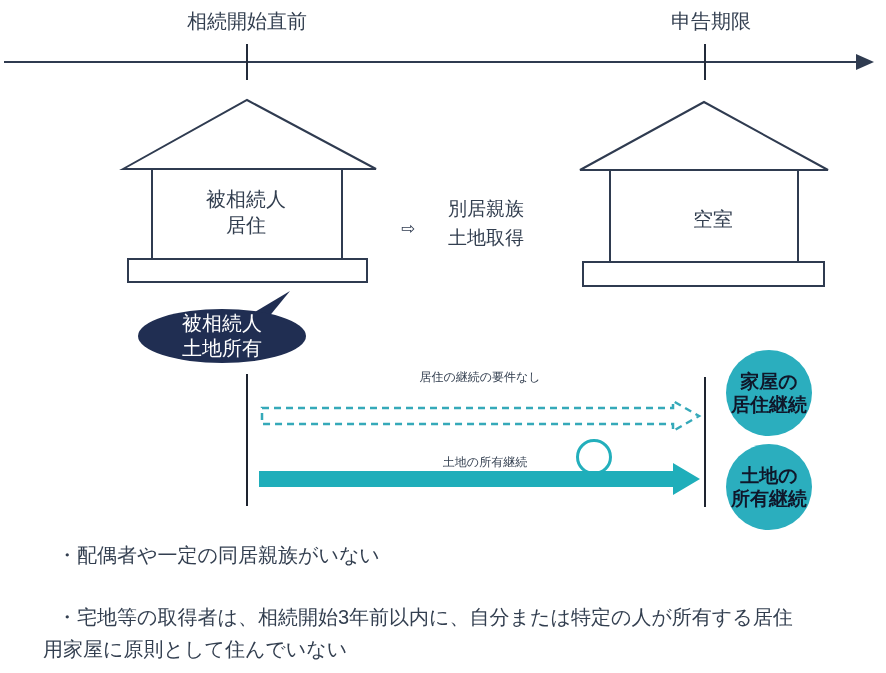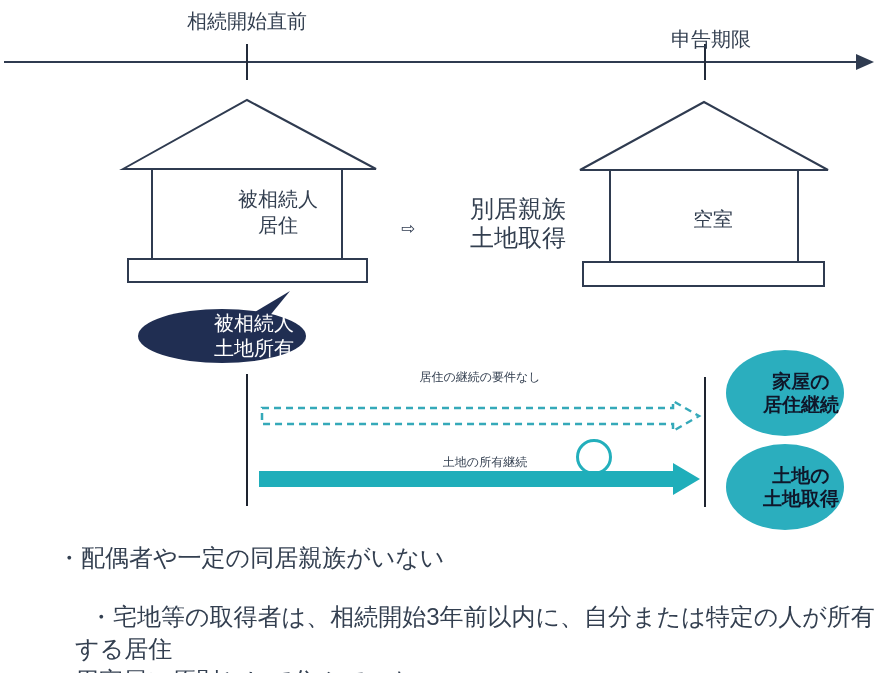--- a/index.html
+++ b/index.html
@@ -1,68 +1,68 @@
 <!DOCTYPE html>
 <html><head>
 <meta charset="utf-8">
 <style>
   html,body{margin:0;padding:0;background:#ffffff;}
   body{font-family:"Liberation Sans","DejaVu Sans",sans-serif;color:#333F50;}
   .canvas{position:relative;width:886px;height:673px;background:#ffffff;overflow:hidden;}
   .abs{position:absolute;}
-  .pre{white-space:pre-line;padding-left:32px;}
+  .pre{white-space:pre-line;}
   .ctr{text-align:center;}
 
   
   .tl-axis{left:4px;top:61px;width:854px;height:2px;background:#2F3B50;}
   .tl-head{left:856px;top:54px;width:0;height:0;border-top:8px solid transparent;border-bottom:8px solid transparent;border-left:18px solid #2F3B50;}
   .tick{width:2px;height:36px;top:44px;background:#232B3A;}
   .tick-1{left:246px;}
   .tick-2{left:704px;}
   .tl-label{top:8px;width:220px;font-size:20px;}
   .tl-label-l{left:137px;}
-  .tl-label-r{left:601px;margin-top:18px;}
+  .tl-label-r{left:601px;}
 
   
   .shapes{left:0;top:0;width:886px;height:673px;}
 
   
   .walls{background:#fff;border:2px solid #2F3B50;}
   .walls-l{left:151px;top:168px;width:188px;height:91px;}
   .walls-r{left:609px;top:169px;width:186px;height:93px;}
   .found{background:#fff;border:2px solid #2F3B50;}
   .found-l{left:127px;top:258px;width:237px;height:21px;}
   .found-r{left:582px;top:261px;width:239px;height:22px;}
   .house-label{font-size:20px;line-height:26px;}
   .house-label-l{left:151px;top:186px;width:190px;}
   .house-label-r{left:609px;top:206px;width:208px;}
 
   
   .transfer-glyph{left:401px;top:218px;font-size:17px;color:#2F3B50;}
-  .transfer-label{left:428px;top:194px;width:116px;font-size:24px;line-height:29px;}
+  .transfer-label{left:428px;top:194px;width:116px;font-size:19px;line-height:29px;}
 
   
   .bubble-label{left:138px;top:311px;width:168px;color:#ffffff;font-size:20px;line-height:25px;}
 
   
   .vline{width:2px;background:#1E2430;}
   .vline-l{left:246px;top:374px;height:132px;}
   .vline-r{left:704px;top:377px;height:130px;}
   .req-label{font-size:12px;color:#333F50;}
   .res-label{left:330px;top:369px;width:300px;}
   .own-label{left:335px;top:454px;width:300px;}
   .circle-mark{left:576px;top:439px;width:30px;height:30px;border:3px solid #23AFBC;border-radius:50%;background:transparent;}
   .arrow-shaft{left:259px;top:471px;width:414px;height:16px;background:#1FAEBA;}
   .arrow-head{left:673px;top:463px;width:0;height:0;border-top:16px solid transparent;border-bottom:16px solid transparent;border-left:27px solid #1FAEBA;}
   .badge{left:726px;width:86px;height:86px;border-radius:50%;background:#2BAEBE;color:#0f172a;font-weight:bold;font-size:19px;line-height:23px;display:flex;align-items:center;justify-content:center;}
   .badge-1{top:350px;}
   .badge-2{top:444px;}
 
   
-  .note{left:43px;color:#333F50;font-size:24px;text-indent:14px;}
+  .note{left:43px;color:#333F50;font-size:20px;text-indent:14px;}
   .note-1{top:542px;width:810px;}
   .note-2{top:601px;width:812px;line-height:32px;}
 </style>
 </head>
 <body>
 
 <div class="canvas">
 
   <svg class="abs shapes" viewBox="0 0 886 673" xmlns="http://www.w3.org/2000/svg">
     <polygon points="123,169 247,100 376,169" fill="#ffffff" stroke="#2F3B50" stroke-width="2"></polygon>
@@ -102,19 +102,19 @@
 
   <div class="abs req-label own-label ctr">土地の所有継続</div>
   <div class="abs circle-mark"></div>
 
   <div class="abs arrow-shaft"></div>
   <div class="abs arrow-head"></div>
 
   <div class="abs badge badge-1 ctr pre">家屋の
 居住継続</div>
   <div class="abs badge badge-2 ctr pre">土地の
-土地取得</div>
+所有継続</div>
 
   <div class="abs note note-1">・配偶者や一定の同居親族がいない</div>
   <div class="abs note note-2 pre">・宅地等の取得者は、相続開始3年前以内に、自分または特定の人が所有する居住
 用家屋に原則として住んでいない</div>
 
 </div>
 
 </body></html>

